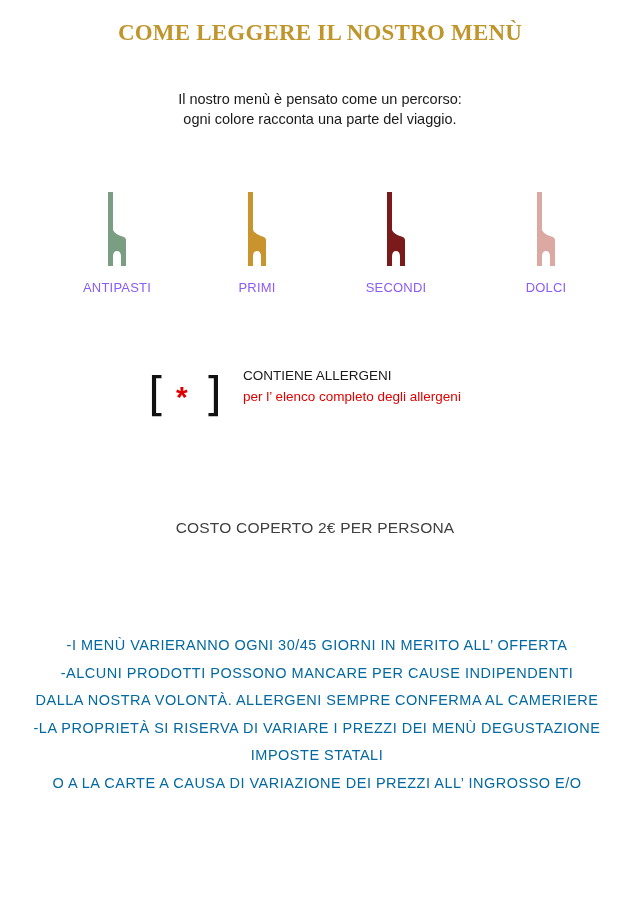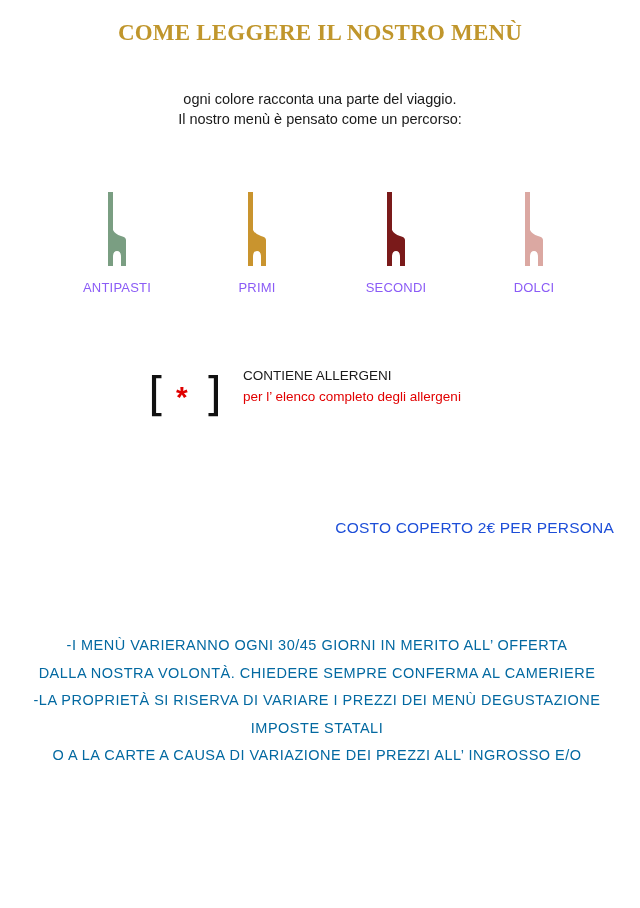--- a/index.html
+++ b/index.html
@@ -25,37 +25,37 @@
     }
     .allergen-bracket .bl { left: 0; }
     .allergen-bracket .br { right: 0; }
     .allergen-bracket .star {
       position: absolute; left: 28px; top: 12px; font-size: 30px; line-height: 30px; color: #e00000; font-weight: bold;
     }
     .allergen-text { position: absolute; left: 243px; top: 367px; }
     .allergen-text .head { font-size: 13.5px; color: #1a1a1a; line-height: 18px; }
     .allergen-text .note { font-size: 13.5px; color: #e10000; line-height: 18px; margin-top: 3px; }
     .coperto {
-      position: absolute; left: 0; top: 519px; width: 614px; text-align: right;
-      font-size: 15.5px; color: #1d4ed8; letter-spacing: 0.2px;
+      position: absolute; left: 8px; top: 519px; width: 614px; text-align: center;
+      font-size: 15.5px; color: #404040; letter-spacing: 0.2px;
     }
     .notes {
       position: absolute; left: 0; top: 632px; width: 634px; text-align: center;
       font-size: 14.5px; line-height: 27.5px; color: #0369a1; letter-spacing: 0.5px;
     }
     .notes div { white-space: nowrap; }
   </style>
 </head>
 <body>
 
 <div class="title">COME LEGGERE IL NOSTRO MENÙ</div>
 
 <div class="intro">
+  <div>Il nostro menù è pensato come un percorso:</div>
   <div>ogni colore racconta una parte del viaggio.</div>
-  <div>Il nostro menù è pensato come un percorso:</div>
 </div>
 
 <div class="cat" style="left:57px;">
   <svg width="20" height="74" viewBox="0 0 20 74">
     <path d="M1 0 H6 V38 Q8 42 14 44 Q19 45 19 48 V74 H14 V65 Q14 59 10 59 Q6 59 6 65 V74 H1 Z" fill="#7a9e82"></path>
   </svg>
   <div class="lbl">ANTIPASTI</div>
 </div>
 
 <div class="cat" style="left:197px;">
@@ -65,21 +65,21 @@
   <div class="lbl">PRIMI</div>
 </div>
 
 <div class="cat" style="left:336px;">
   <svg width="20" height="74" viewBox="0 0 20 74">
     <path d="M1 0 H6 V38 Q8 42 14 44 Q19 45 19 48 V74 H14 V65 Q14 59 10 59 Q6 59 6 65 V74 H1 Z" fill="#7a1a1a"></path>
   </svg>
   <div class="lbl">SECONDI</div>
 </div>
 
-<div class="cat" style="left:474px;">
+<div class="cat" style="left:486px;">
   <svg width="20" height="74" viewBox="0 0 20 74">
     <path d="M1 0 H6 V38 Q8 42 14 44 Q19 45 19 48 V74 H14 V65 Q14 59 10 59 Q6 59 6 65 V74 H1 Z" fill="#dba8a2"></path>
   </svg>
   <div class="lbl">DOLCI</div>
 </div>
 
 <div class="allergen-bracket">
   <span class="bl">[</span>
   <span class="star">*</span>
   <span class="br">]</span>
@@ -89,17 +89,18 @@
   <div class="head">CONTIENE ALLERGENI</div>
   <div class="note">
     <div>per l’ elenco completo degli allergeni</div>
   </div>
 </div>
 
 <div class="coperto">COSTO COPERTO 2€ PER PERSONA</div>
 
 <div class="notes">
   <div>-I MENÙ VARIERANNO OGNI 30/45 GIORNI IN MERITO ALL’ OFFERTA</div>
-  <div>DALLA NOSTRA VOLONTÀ. CHIEDERE SEMPRE CONFERMA AL CAMERIERE</div>
+  <div>-ALCUNI PRODOTTI POSSONO MANCARE PER CAUSE INDIPENDENTI</div>
+  <div>DALLA NOSTRA VOLONTÀ. ALLERGENI SEMPRE CONFERMA AL CAMERIERE</div>
   <div>-LA PROPRIETÀ SI RISERVA DI VARIARE I PREZZI DEI MENÙ DEGUSTAZIONE</div>
   <div>IMPOSTE STATALI</div>
   <div>O A LA CARTE A CAUSA DI VARIAZIONE DEI PREZZI ALL’ INGROSSO E/O</div>
 </div>
 
 </body></html>

